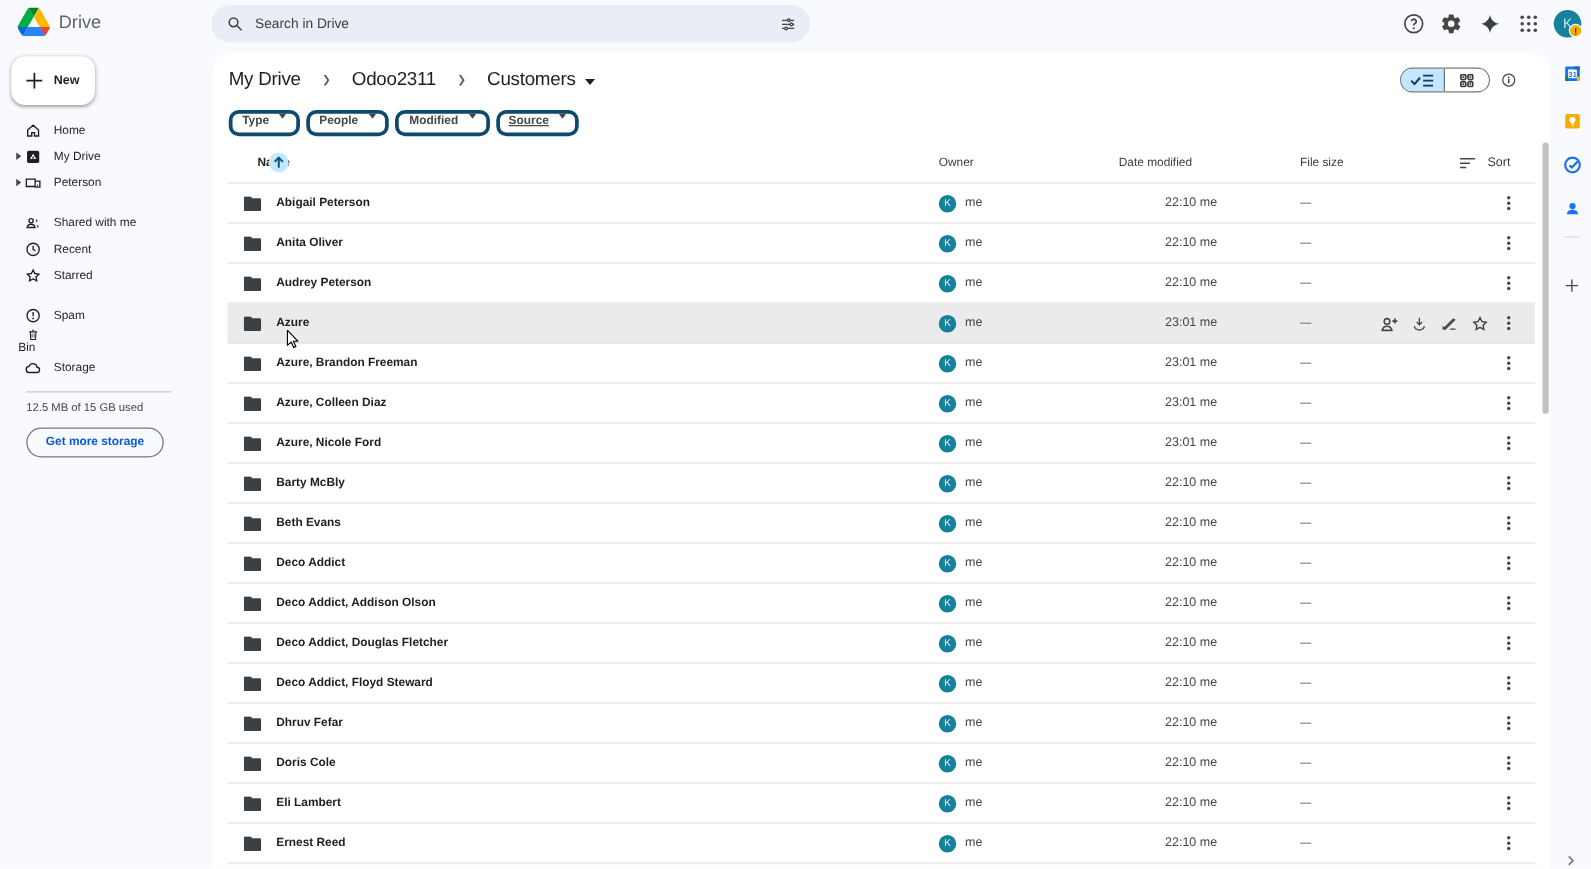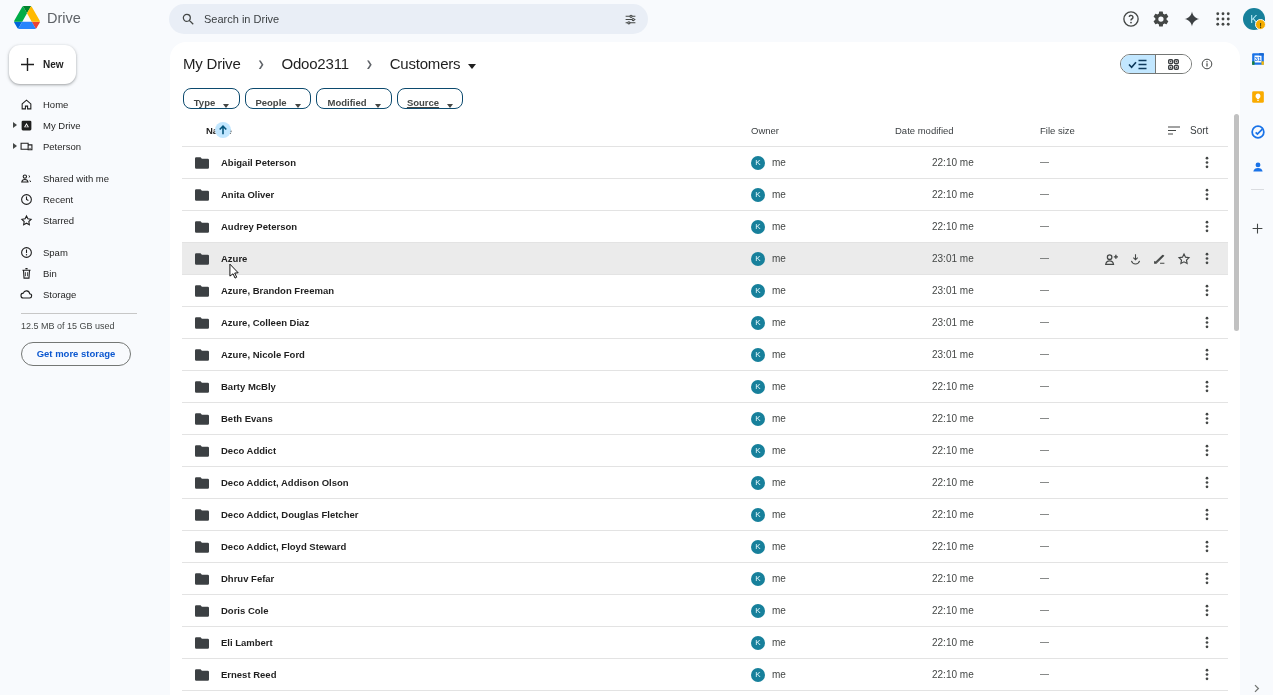--- a/index.html
+++ b/index.html
@@ -24,21 +24,21 @@
   .navitem .t { font-size:9.5px; color:#1f1f1f; margin-left:10px; }
   .exp { position:absolute; left:13px; width:0; height:0; border-left:4px solid #444746; border-top:3px solid transparent; border-bottom:3px solid transparent; }
   .sdiv { position:absolute; left:21px; top:313px; width:116px; height:1px; background:#c7c7c7; }
   .usage { position:absolute; left:21px; top:321px; font-size:9px; color:#444746; }
   .morebtn { position:absolute; left:21px; top:342px; width:110px; height:24px; border:1px solid #747775; border-radius:12px; background:transparent; color:#0b57d0; font-size:9.5px; font-weight:bold; font-family:"Liberation Sans",sans-serif; text-align:center; line-height:22px; }
 
   
   .main { position:absolute; left:170px; top:42px; width:1070px; height:653px; background:#fff; border-radius:16px 16px 0 0; }
   .crumbs { position:absolute; left:13px; top:13px; font-size:15px; letter-spacing:-0.2px; color:#1f1f1f; }
   .crumbs .sep { color:#5f6368; font-size:8.5px; margin:0 13px; position:relative; top:-2px; }
-  .chip { position:absolute; top:46px; height:21px; border:1px solid #0c4a6e; border-radius:8px; font-size:9.5px; font-weight:bold; color:#444746; display:flex; align-items:flex-end; justify-content:center; }
+  .chip { position:absolute; top:46px; height:21px; border:3px solid #0c4a6e; border-radius:8px; font-size:9.5px; font-weight:bold; color:#444746; display:flex; align-items:flex-start; justify-content:center; }
   .chip .car { width:0; height:0; border-top:4px solid #444746; border-left:3.5px solid transparent; border-right:3.5px solid transparent; margin-left:8px; }
 
   .hdr { position:absolute; top:78px; height:26px; left:12px; width:1046px; font-size:9.5px; color:#3c4043; font-weight:normal; }
   .hdr span { position:absolute; top:5px; }
   .rows { position:absolute; left:12px; top:104px; width:1046px; border-top:1px solid #e3e3e3; }
   .row { position:relative; height:32px; border-bottom:1px solid #e3e3e3; }
   .row.hl { background:#ebebeb; }
   .row .fold { position:absolute; left:13px; top:10px; }
   .row .nm { position:absolute; left:39px; top:0; line-height:31px; font-size:9.5px; font-weight:bold; color:#1f1f1f; }
   .row .av { position:absolute; left:569px; top:9px; width:14px; height:14px; border-radius:50%; background:#17809b; color:#e3f7fd; font-size:8px; text-align:center; line-height:14px; }
@@ -158,21 +158,21 @@
   <span class="t">Starred</span>
 </div>
 <div class="navitem" style="top:242px;">
   <svg class="ic" viewBox="0 0 24 24">
       <circle cx="12" cy="12" r="9" fill="none" stroke="#1f1f1f" stroke-width="2"></circle>
       <path fill="#1f1f1f" d="M11 6.5h2V13h-2z"></path>
       <circle cx="12" cy="16.2" r="1.3" fill="#1f1f1f"></circle>
     </svg>
   <span class="t">Spam</span>
 </div>
-<div class="navitem" style="top:263px;">
+<div class="navitem" style="top:263px;flex-direction:column;">
   <svg class="ic" viewBox="0 0 24 24">
       <path fill="none" stroke="#1f1f1f" stroke-width="2" d="M4.5 6h15M10 3h4M6.5 6l.9 14.5h9.2L17.5 6"></path>
       <path fill="none" stroke="#1f1f1f" stroke-width="1.5" d="M10 9.5v7.5M14 9.5v7.5"></path>
     </svg>
   <span class="t">Bin</span>
 </div>
 <div class="navitem" style="top:284px;">
   <svg class="ic" viewBox="0 0 24 24">
       <path fill="none" stroke="#1f1f1f" stroke-width="2" d="M6.5 18.5a4.5 4.5 0 0 1-.4-9 6 6 0 0 1 11.7 1.2 3.9 3.9 0 0 1-.4 7.8z"></path>
     </svg>

